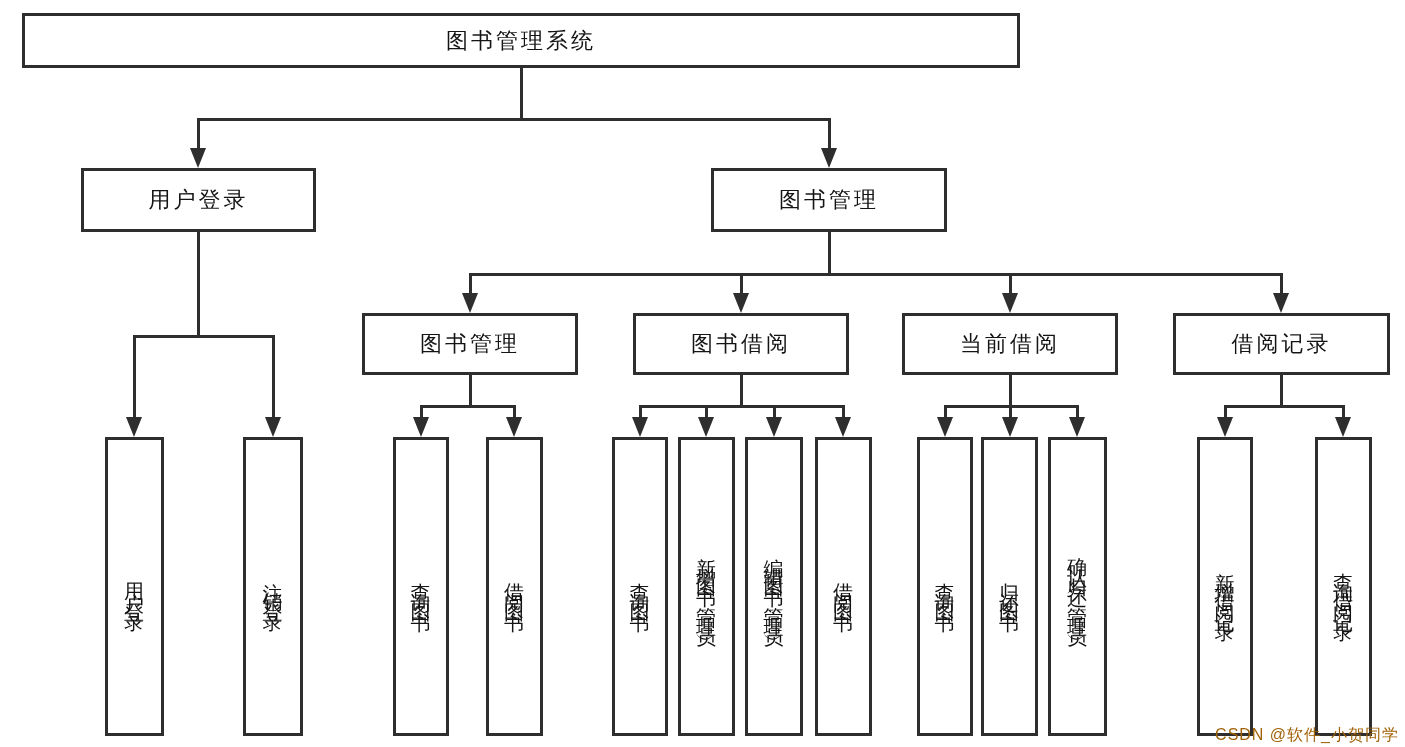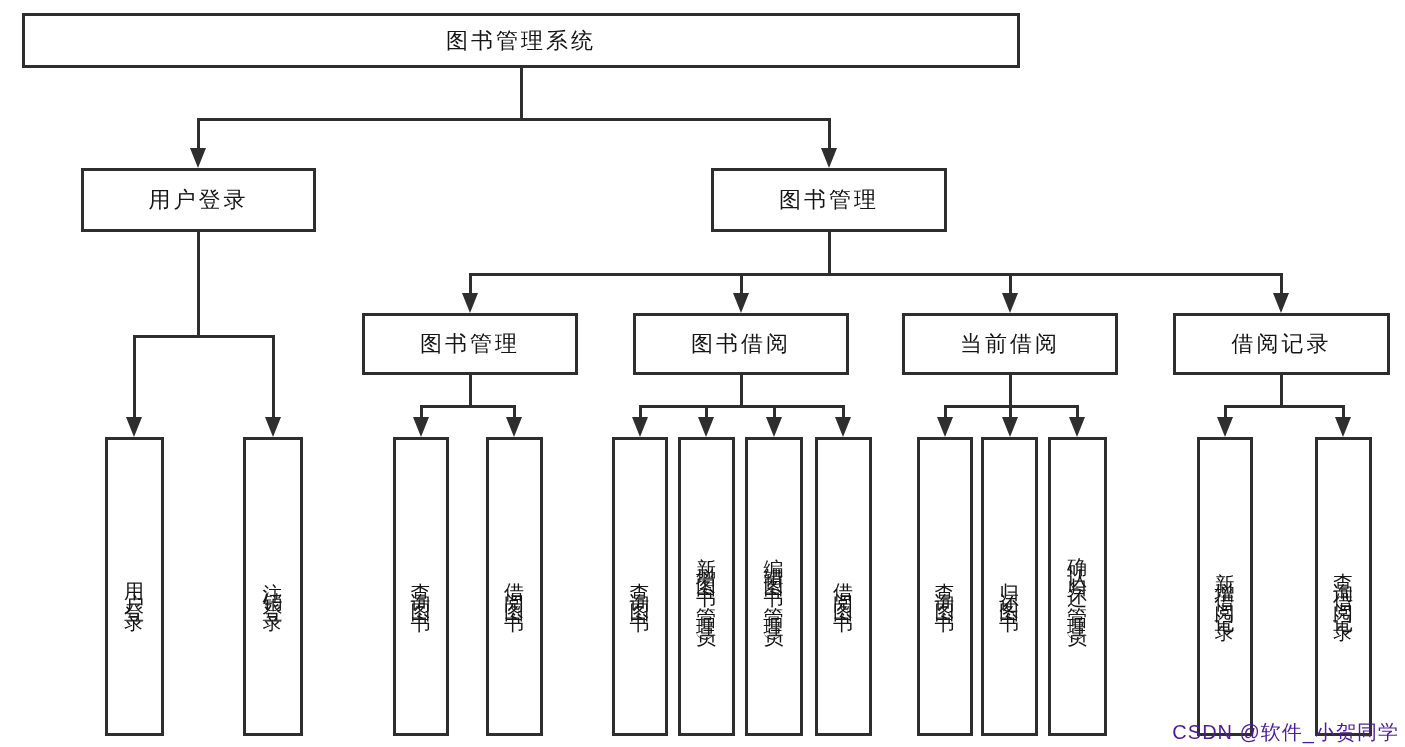--- a/index.html
+++ b/index.html
@@ -16,21 +16,21 @@
     writing-mode:vertical-rl;text-orientation:mixed;
     font-size:20px;letter-spacing:10px;color:#141414;line-height:1;
   }
   .line{position:absolute;background:#2e2e2e;}
   .ah{
     position:absolute;width:0;height:0;
     border-left:8px solid transparent;border-right:8px solid transparent;
     border-top:20px solid #2e2e2e;
   }
   #watermark{
-    position:absolute;right:6px;bottom:1px;font-size:20px;color:#4c1d95;
+    position:absolute;right:6px;bottom:1px;font-size:16px;color:#a16207;
     letter-spacing:1px;z-index:5;white-space:nowrap;
   }
 </style>
 </head>
 <body>
 
 <div id="stage">
 
   <div class="box hl" style="left:22px;top:13px;width:998px;height:55px;">图书管理系统</div>
 

